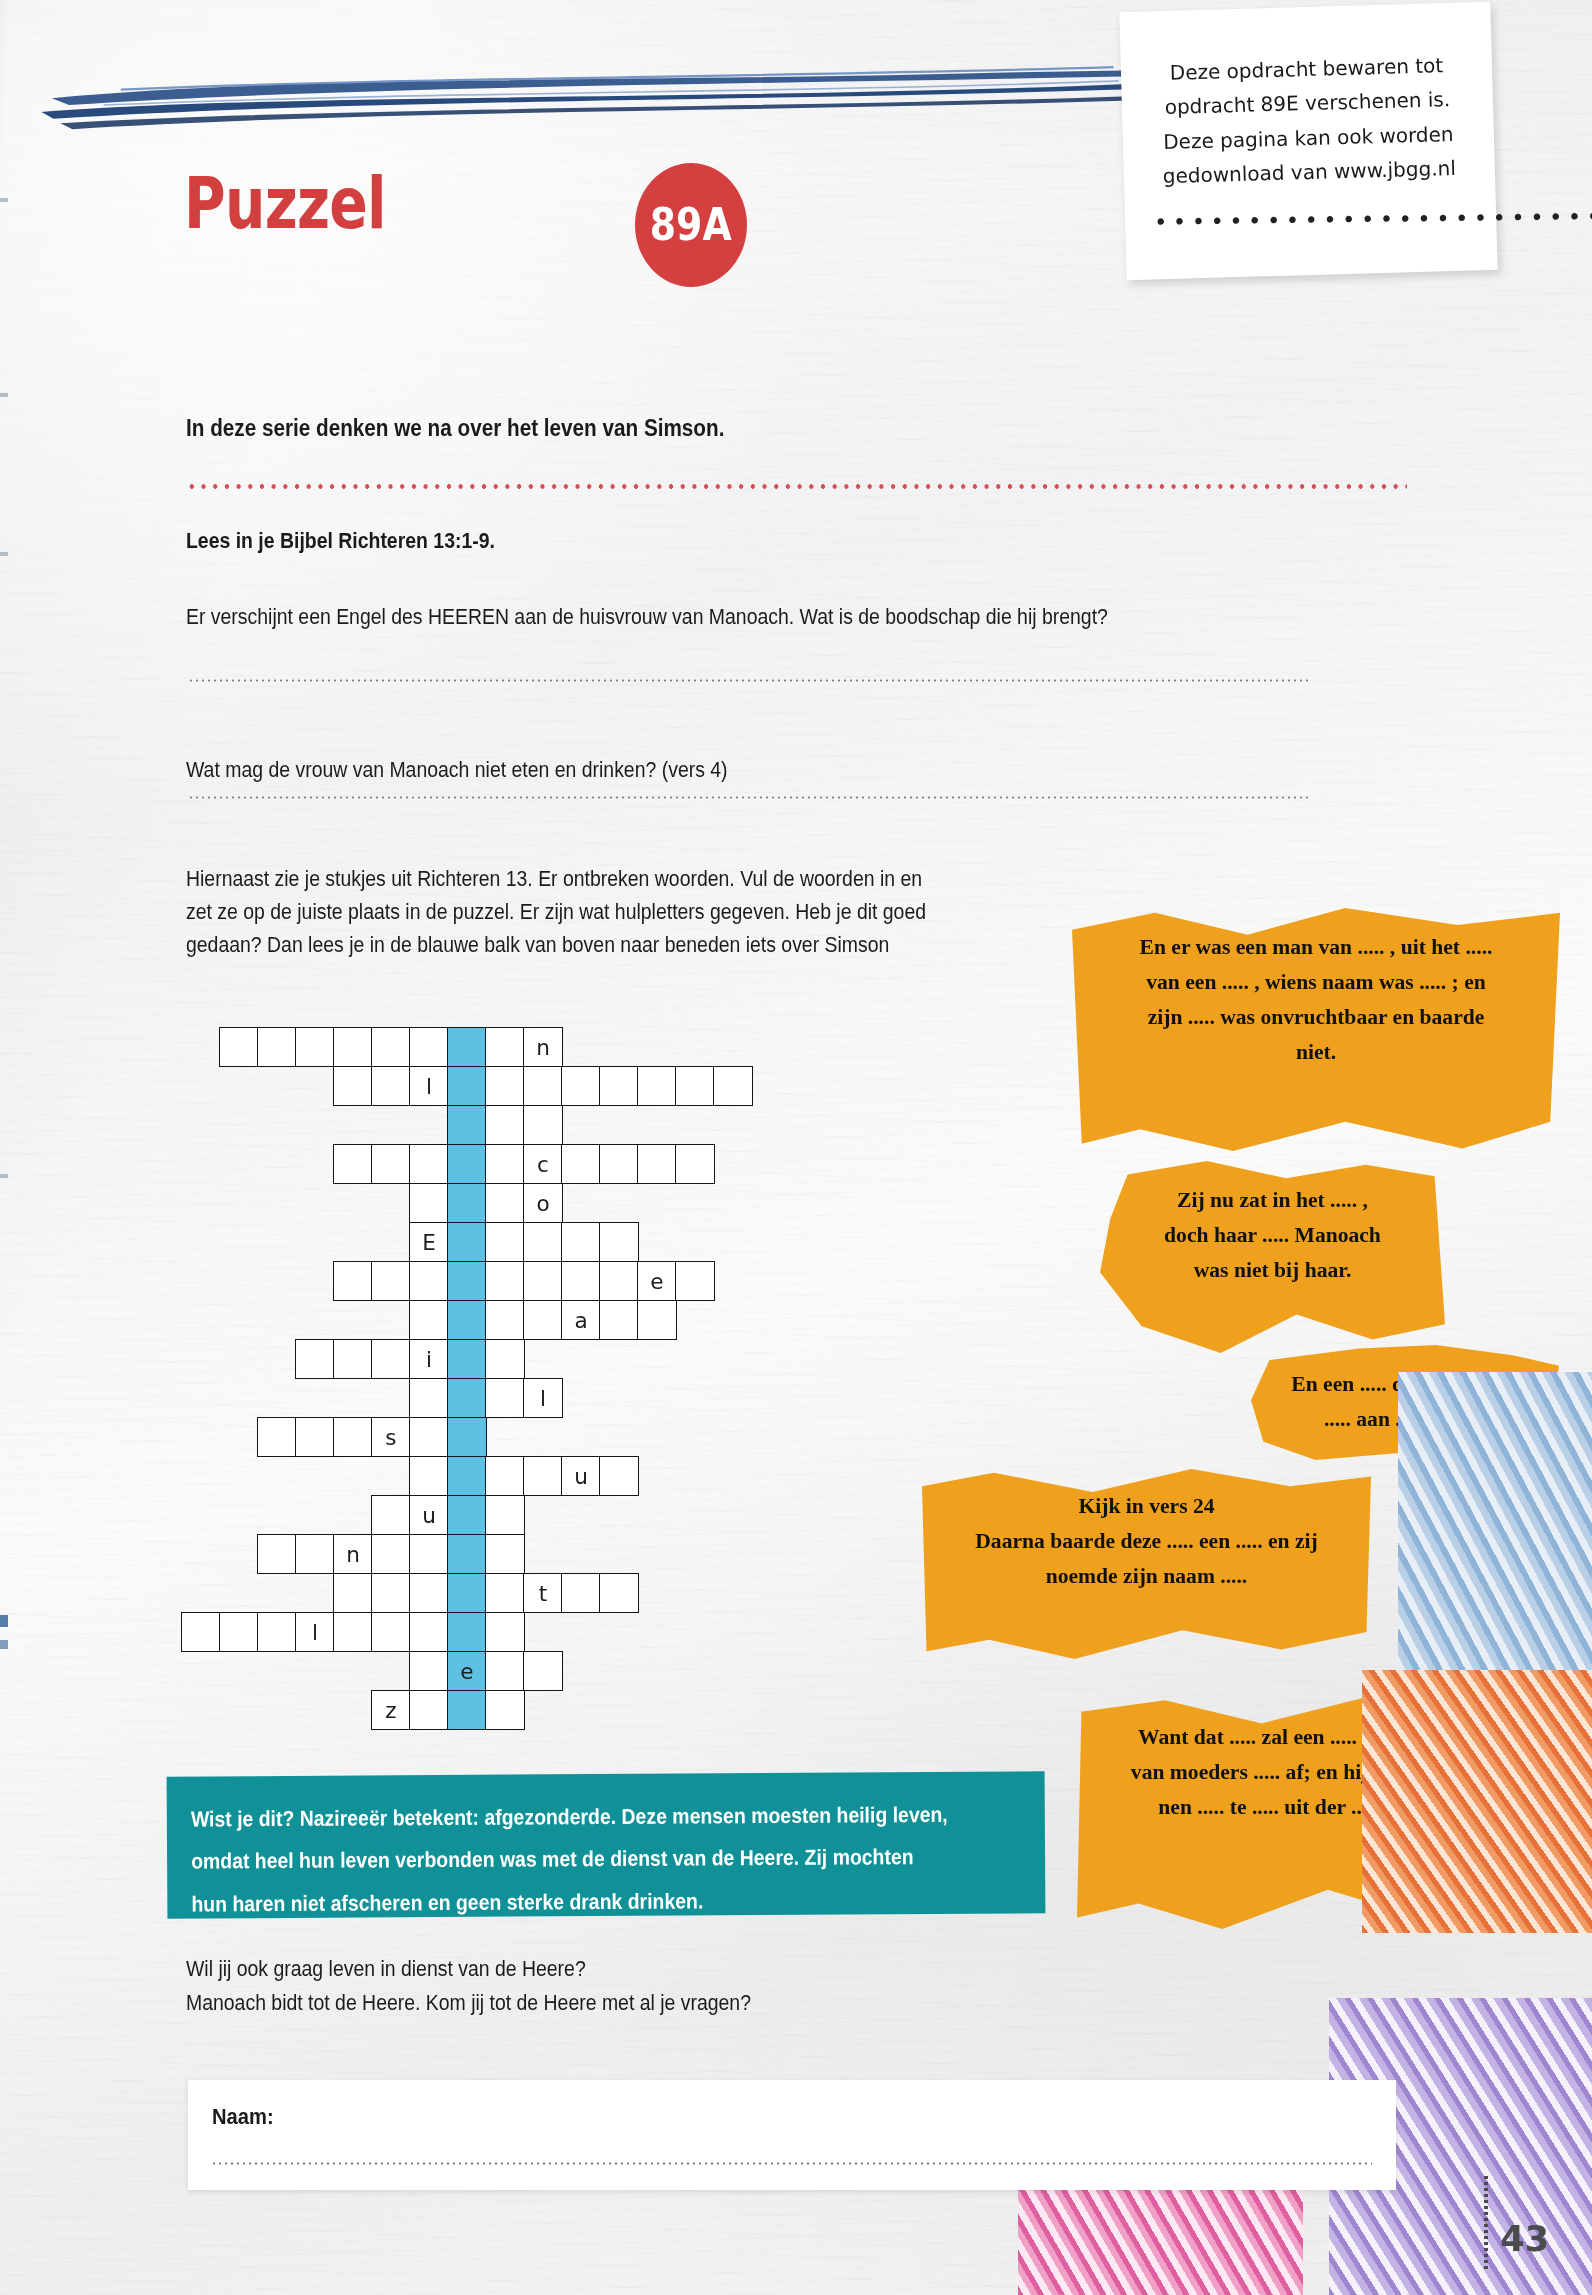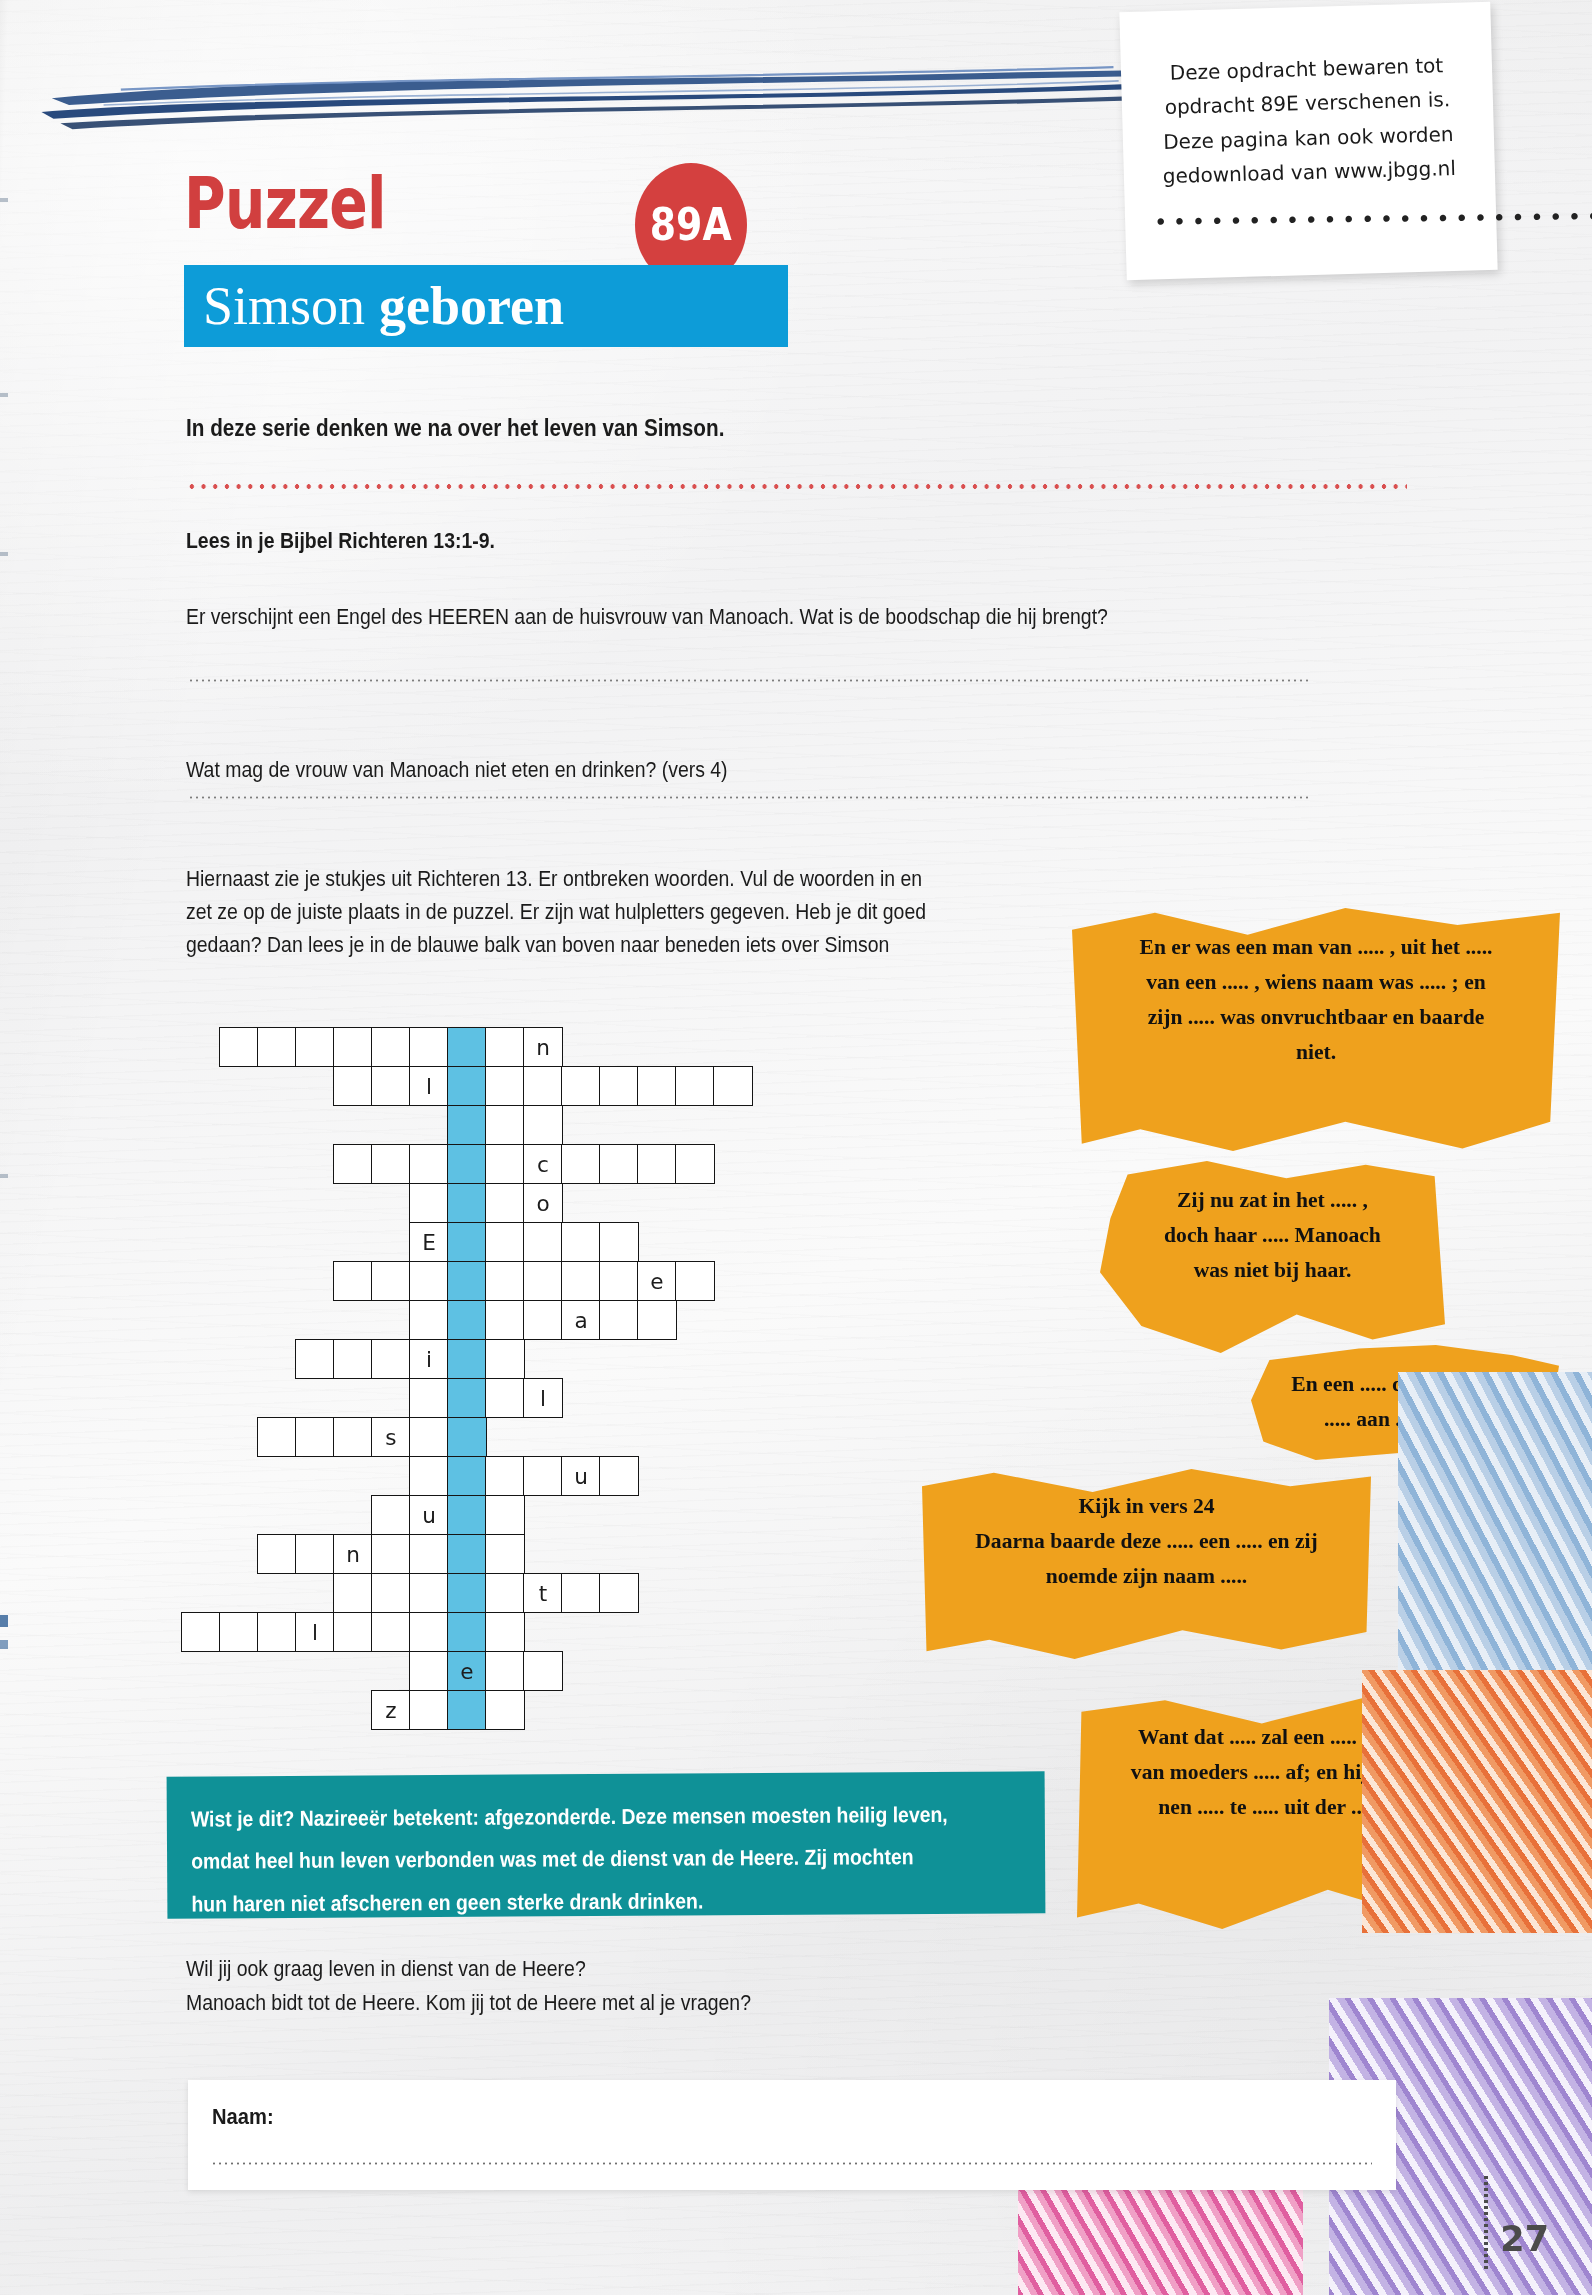--- a/index.html
+++ b/index.html
@@ -266,24 +266,20 @@
   <div class="nline">Deze pagina kan ook worden</div>
   <div class="nline">gedownload van www.jbgg.nl</div>
   <div class="ndots">•••••••••••••••••••••••••••</div>
 </div>
 
 <div id="titleblock">
   <div id="puzzelword">Puzzel</div>
   <div id="badge">
     <span>89A</span>
   </div>
-  <div id="titlebar">
-    <span class="t1">Simson</span>
-    <span class="t2">geboren</span>
-  </div>
 </div>
 
 <div id="serieline" class="cond">In deze serie denken we na over het leven van Simson.</div>
 <div id="reddots"></div>
 
 <div id="leesline" class="cond">Lees in je Bijbel Richteren 13:1-9.</div>
 <div id="q1" class="cond">Er verschijnt een Engel des HEEREN aan de huisvrouw van Manoach. Wat is de boodschap die hij brengt?</div>
 <div id="ans1" class="ansline"></div>
 <div id="q2" class="cond">Wat mag de vrouw van Manoach niet eten en drinken? (vers 4)</div>
 <div id="ans2" class="ansline"></div>
@@ -497,14 +493,14 @@
 <div id="bq" class="cond">
   <span class="ln">Wil jij ook graag leven in dienst van de Heere?</span>
   <span class="ln">Manoach bidt tot de Heere. Kom jij tot de Heere met al je vragen?</span>
 </div>
 
 <div id="naambox"></div>
 <div id="naamlabel" class="cond">Naam:</div>
 <div id="naamline"></div>
 
 <div id="ruler"></div>
-<div id="pageno">27</div>
+<div id="pageno">43</div>
 
 
 </body></html>

